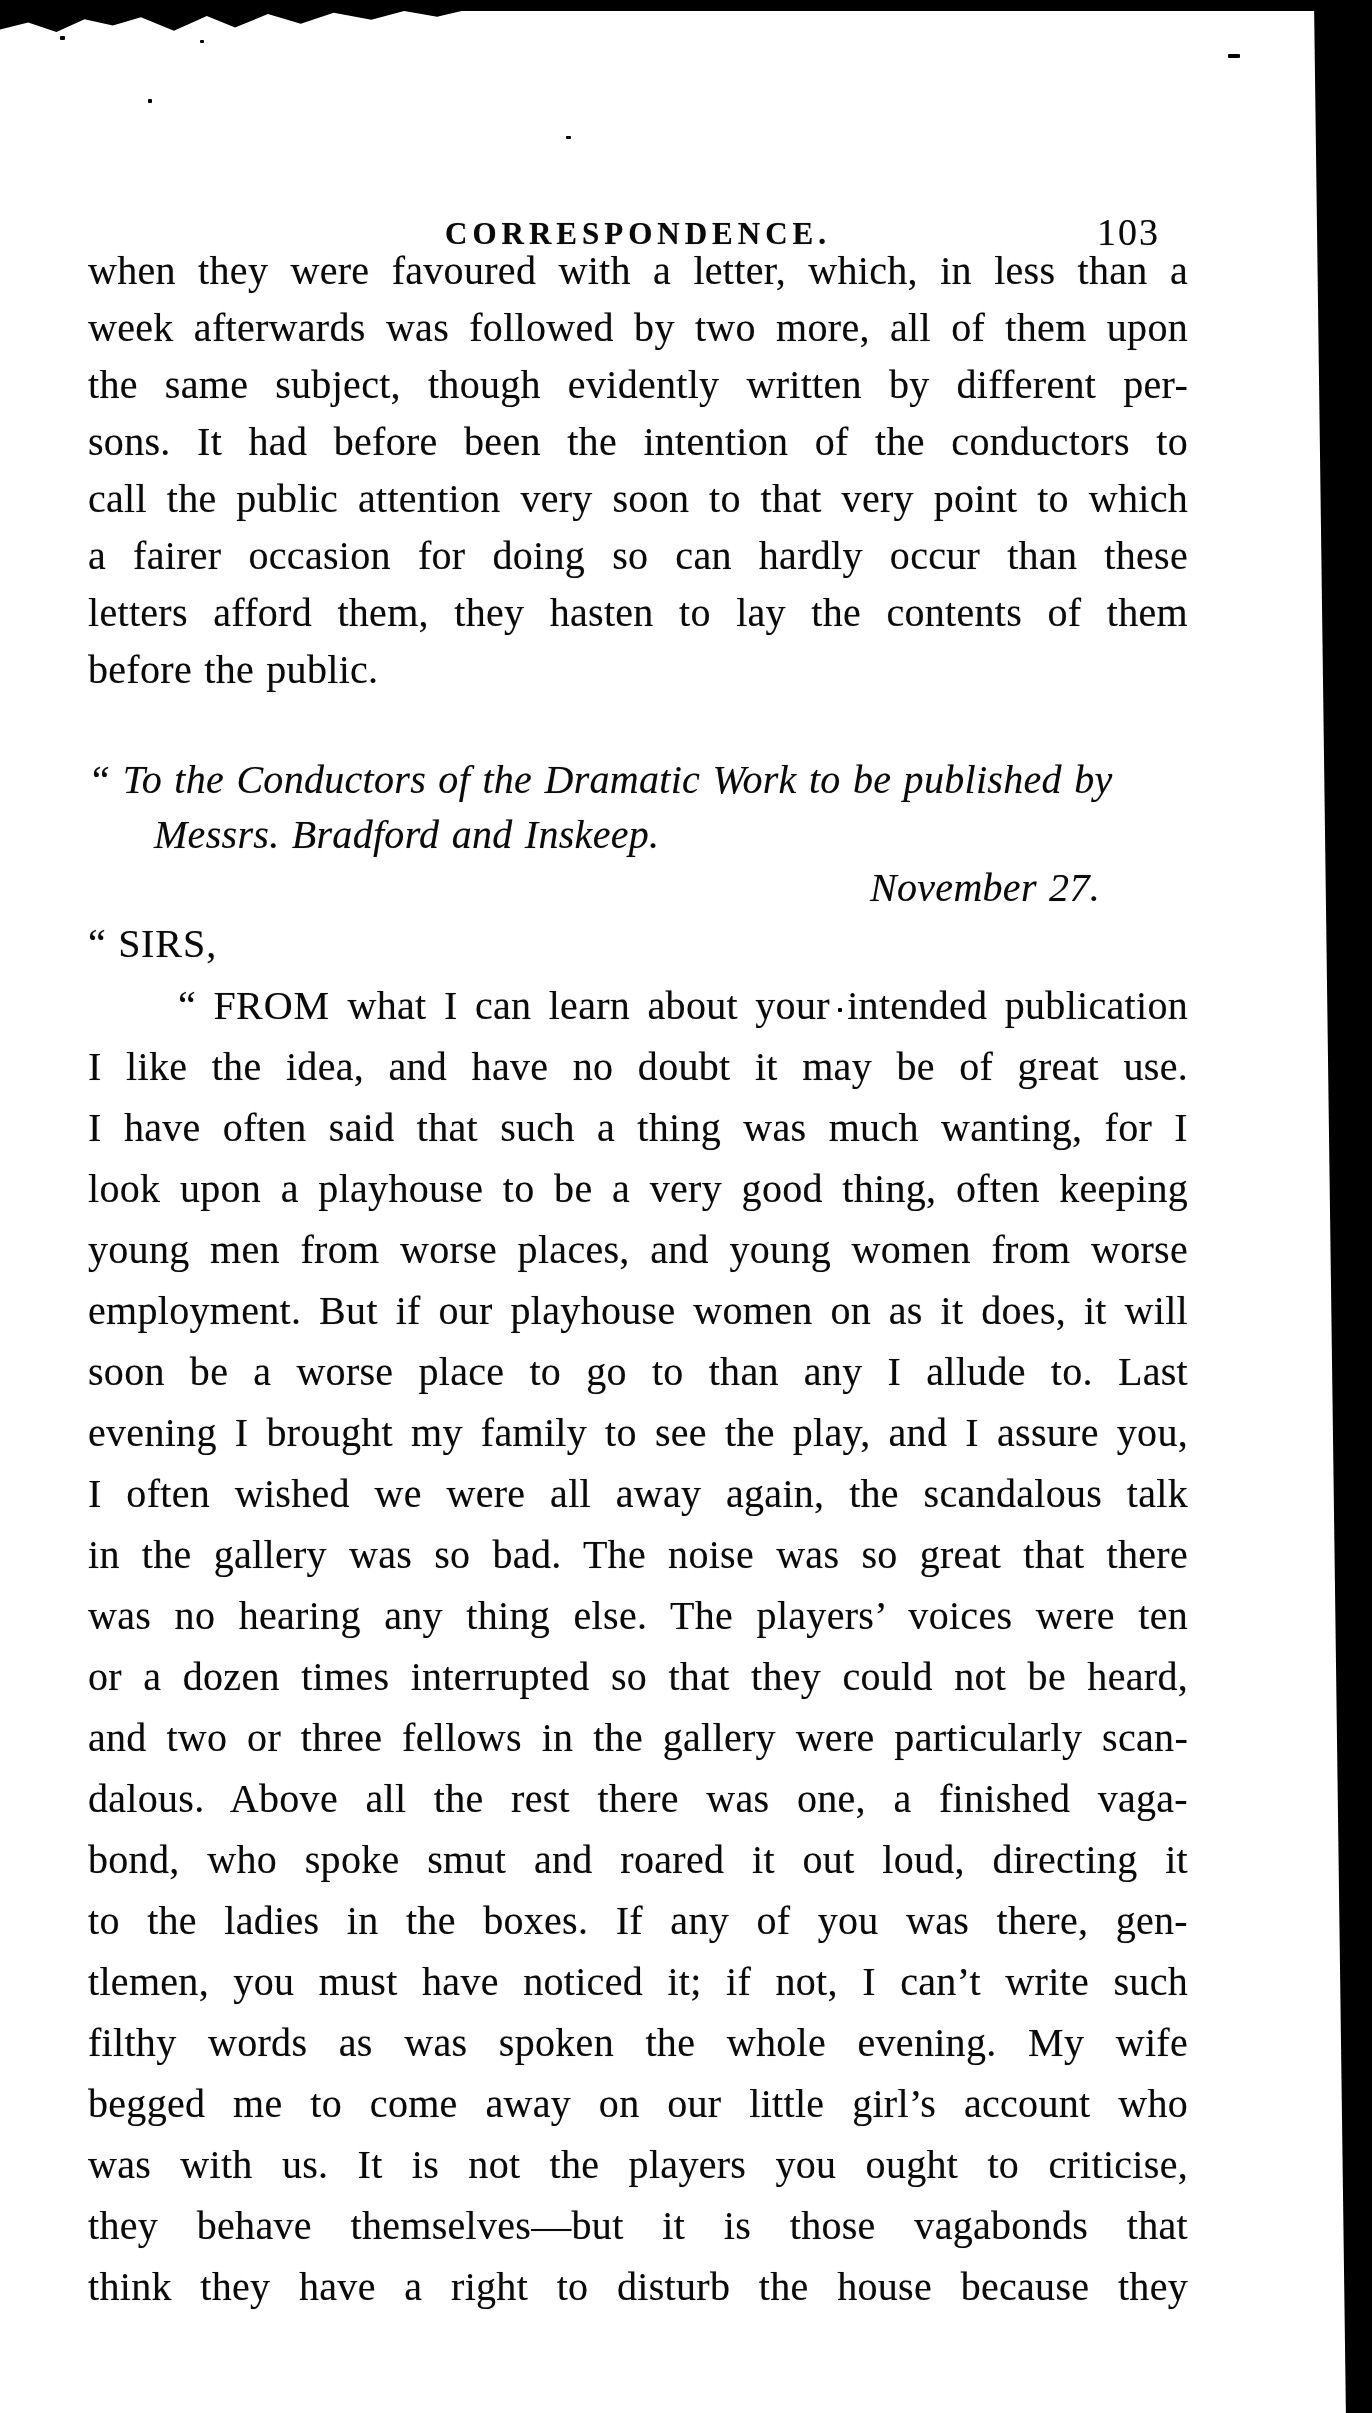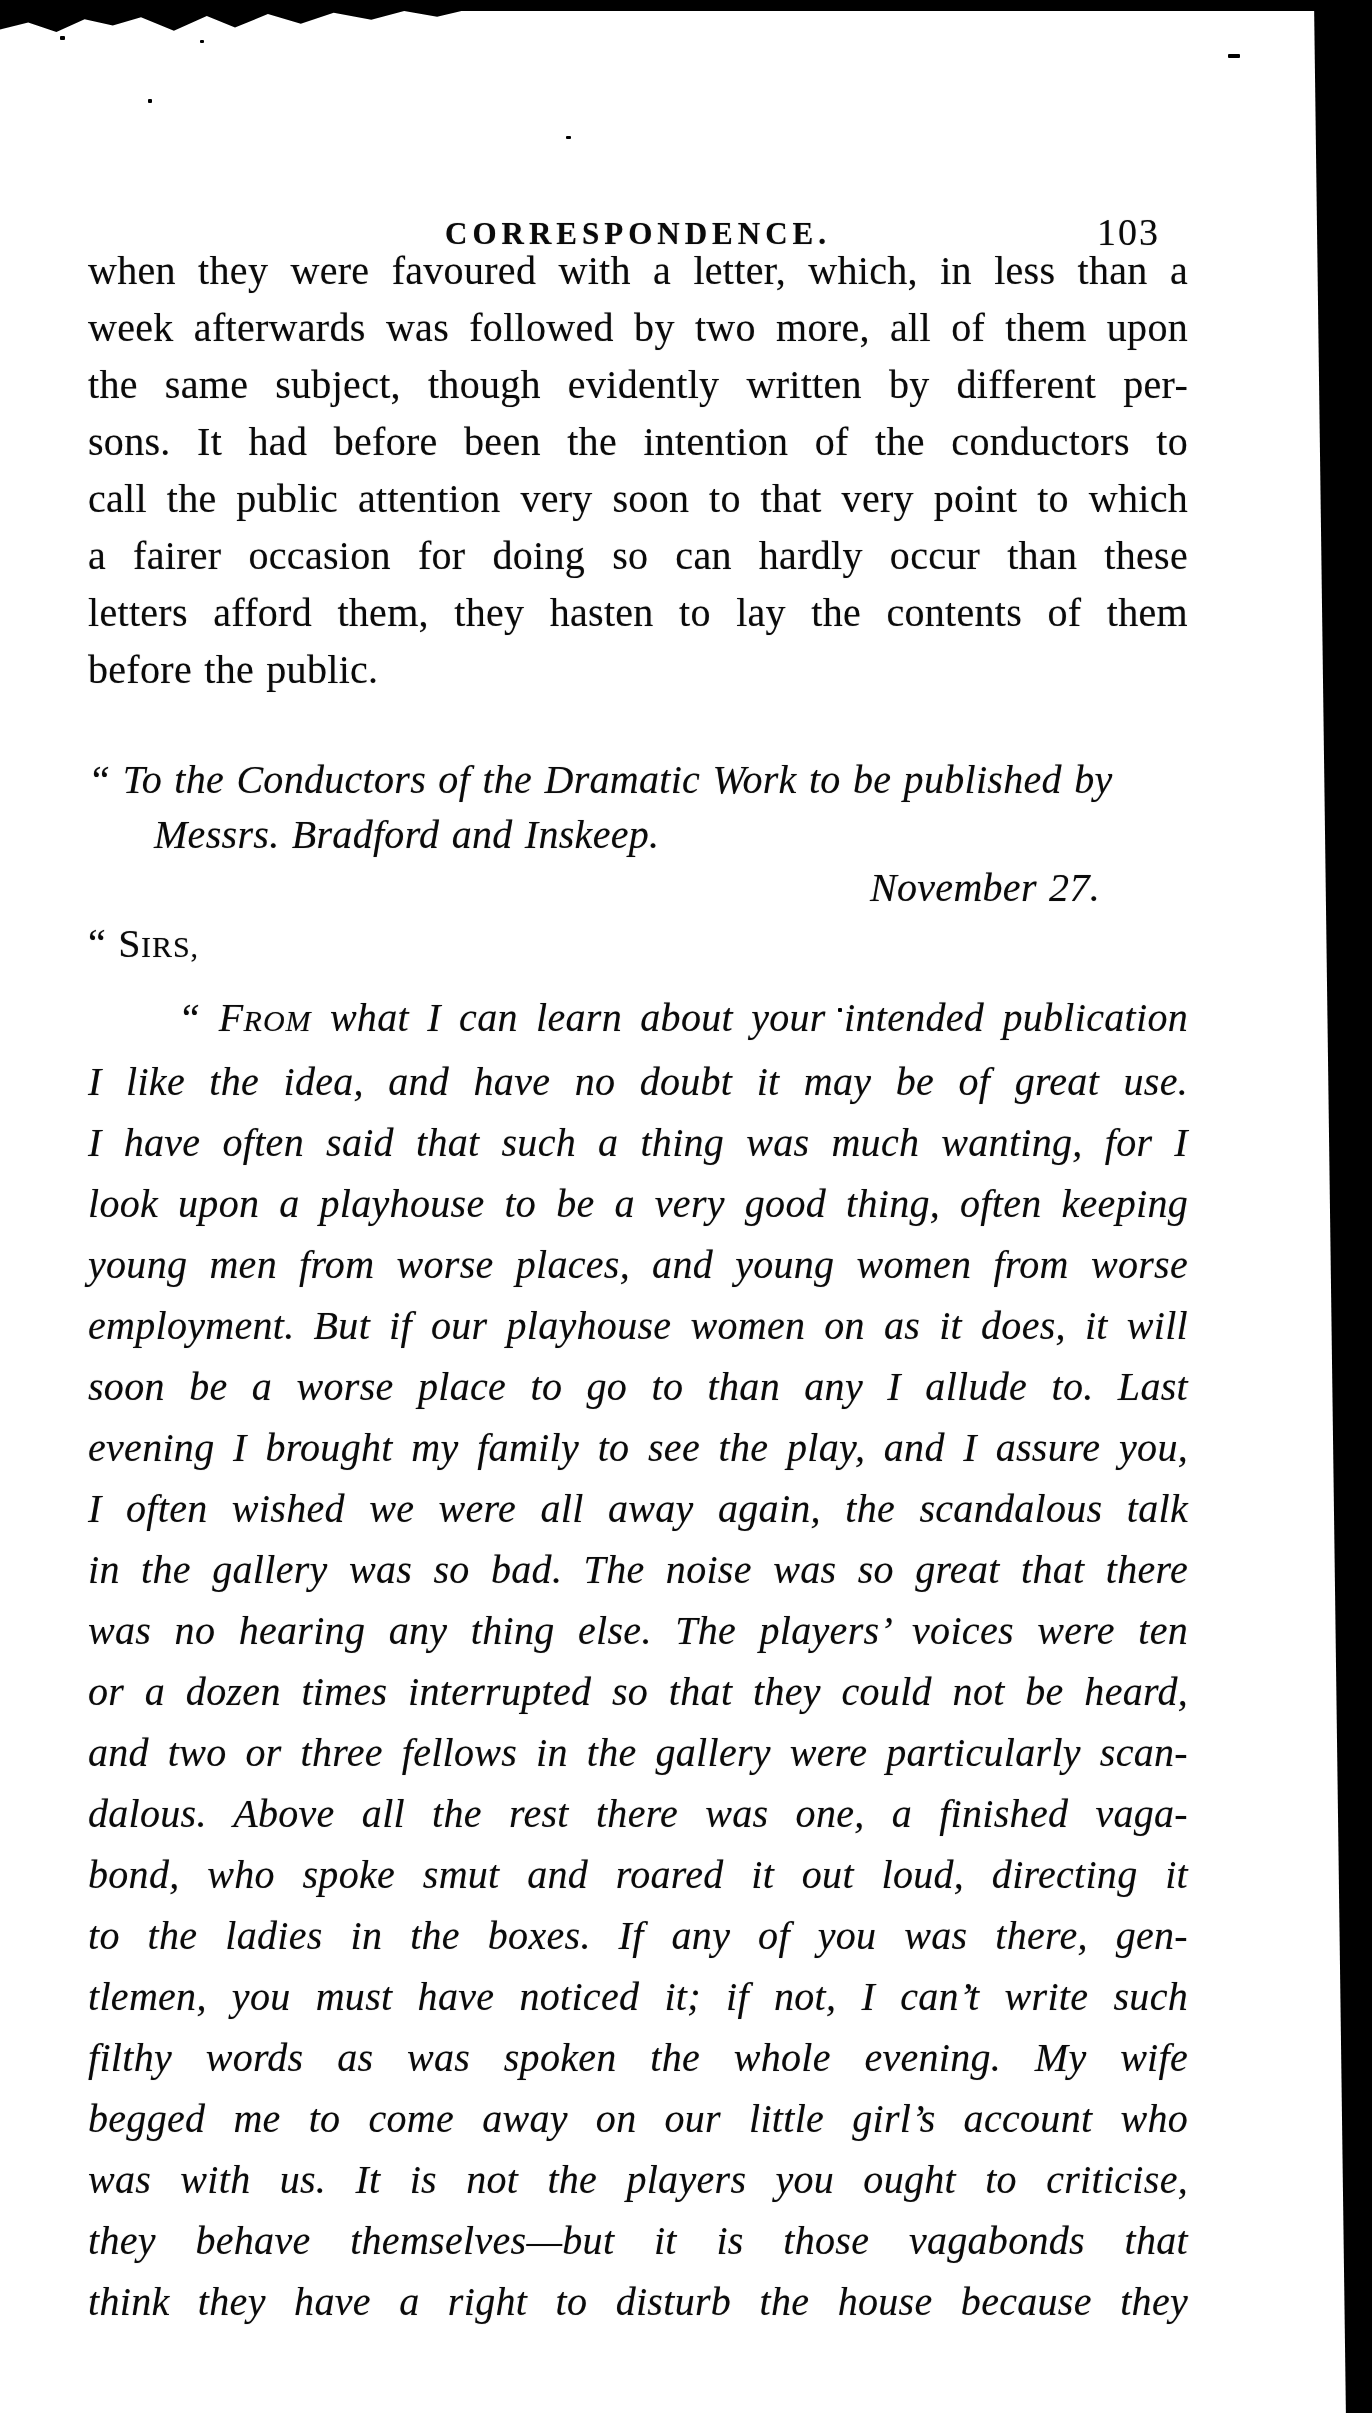--- a/index.html
+++ b/index.html
@@ -51,22 +51,22 @@
     text-shadow:0 0 1px rgba(0,0,0,.38);
   }
   .line{line-height:57px;white-space:normal;}
   .j{text-align:justify;text-align-last:justify;}
   .letter .line{line-height:61px;}
   .letter-heading{margin-top:54px;font-style:italic;}
   .letter-heading .line{line-height:55px;text-align:right;text-align-last:left;}
   .heading-cont{padding-left:66px;}
   .date-line{line-height:52px;text-align:right;padding-right:88px;font-style:italic;}
   .salutation{line-height:56px;margin-top:2px;}
-  .sc{font-size:30px;letter-spacing:1px;}
-  .letter{margin-top:12px;font-style:italic;}
+  .sc{font-size:40px;letter-spacing:1px;}
+  .letter{margin-top:3px;}
   .indent{text-indent:90px;}
 </style>
 </head>
 <body>
 
 <div class="top-band"></div>
 <div class="top-band-left"></div>
 <div class="right-bar"></div>
 <div class="speck s1"></div>
 <div class="speck s2"></div>

